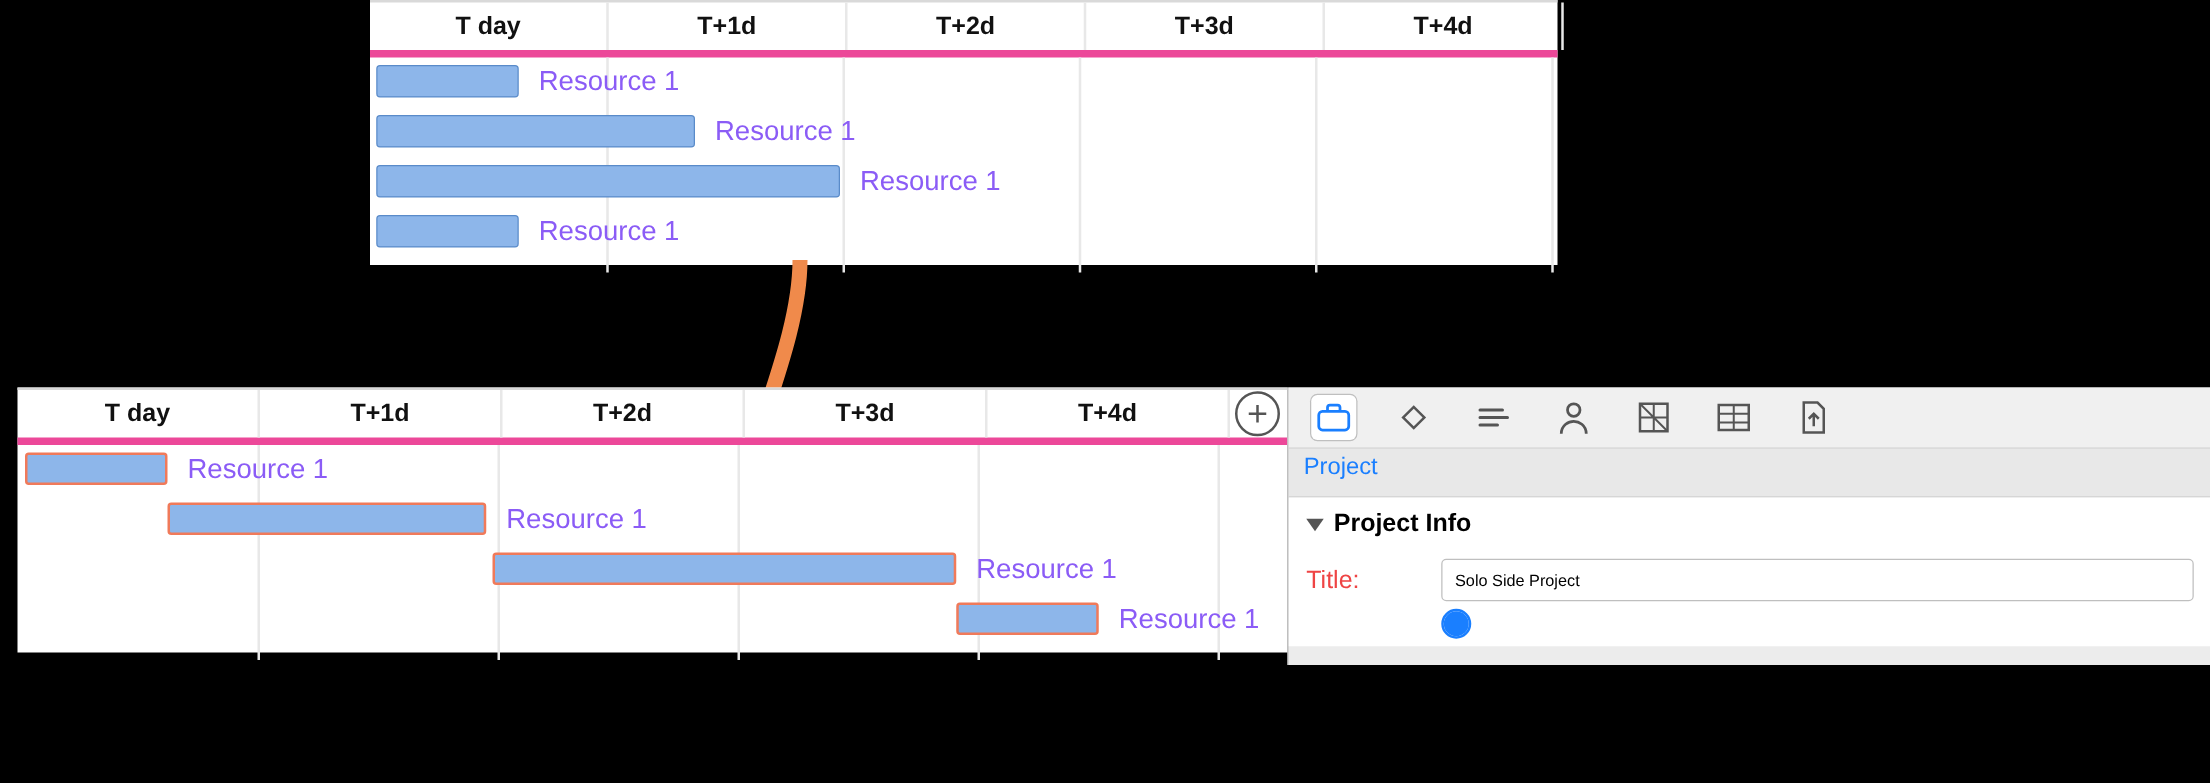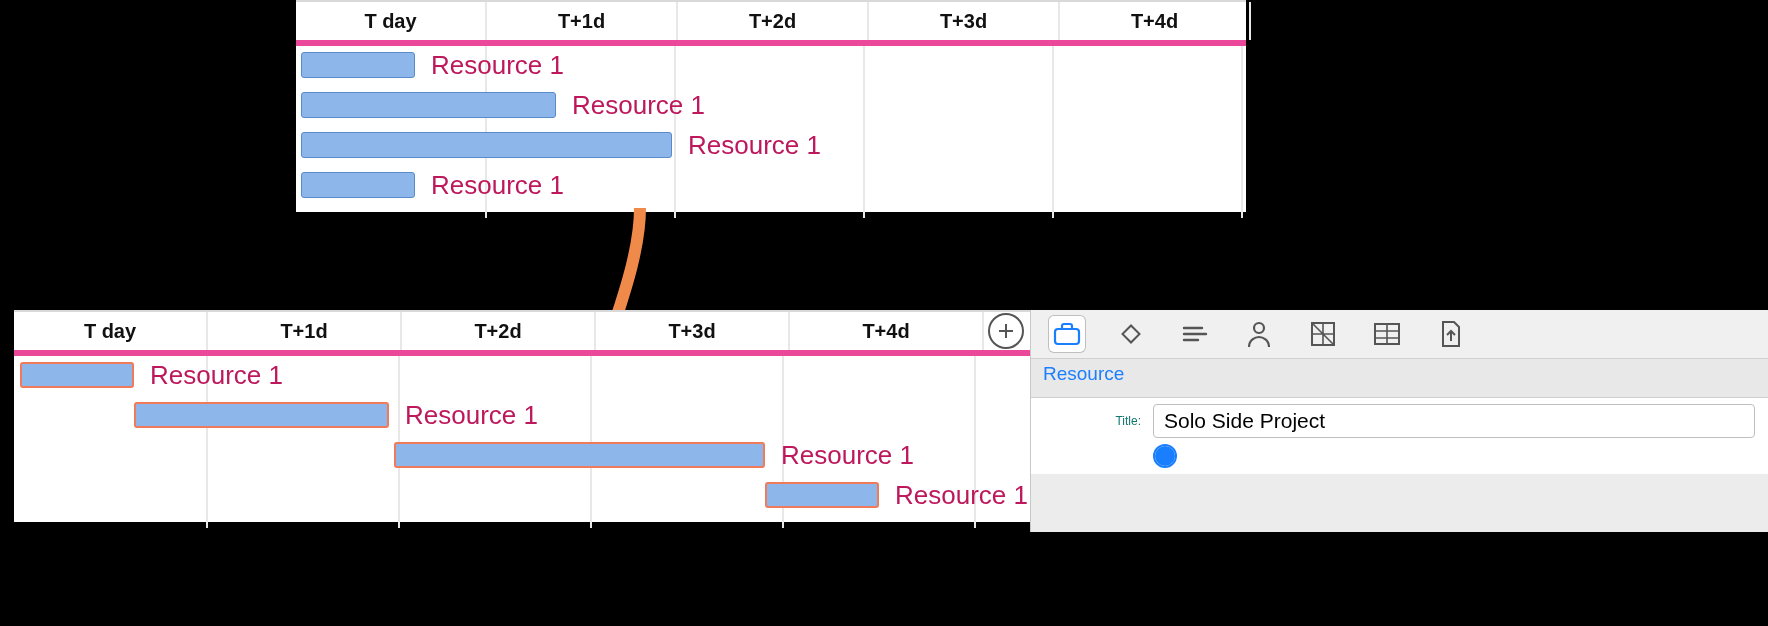--- a/index.html
+++ b/index.html
@@ -4,35 +4,35 @@
 <style>
 html,body{margin:0;padding:0;width:1768px;height:626px;background:#000;font-family:-apple-system,"Helvetica Neue",Helvetica,Arial,sans-serif;font-size:21px;color:#000;overflow:hidden}
 .panel{position:absolute;background:#fff}
 .timeline-header{display:flex;border-top:2px solid #d9d9d9;border-bottom:6px solid #ec4899;height:38px}
 .timeline-header .col{flex:0 0 auto;border-right:2px solid #e8e8e8;display:flex;align-items:center;justify-content:center;font-weight:600;font-size:20px;color:#111}
 .gantt-body{position:relative}
 .gantt-body .vline{position:absolute;top:0;bottom:0;width:2px;background:#e8e8e8}
 .row{position:relative;height:40px}
 .bar{position:absolute;height:26px;top:6px;border:1px solid #5a8bc9;background:#8db6ea;border-radius:3px;box-sizing:border-box}
 .bar.hl{border:2px solid #f07a5a}
-.bar-label{position:absolute;top:6px;height:26px;display:flex;align-items:center;font-size:26px;color:#be185d;white-space:nowrap}
+.bar-label{position:absolute;top:6px;height:26px;display:flex;align-items:center;font-size:22px;color:#8b5cf6;white-space:nowrap}
 .zoom-btn{position:absolute;width:32px;height:32px;border:2px solid #555;border-radius:50%;background:#fff;display:flex;align-items:center;justify-content:center;cursor:pointer}
 .zoom-btn svg{display:block}
 .arrow{position:absolute;pointer-events:none}
 .inspector{position:absolute;background:#ececec;border-left:1px solid #c8c8c8}
 .insp-tabs{height:48px;display:flex;align-items:center;gap:28px;padding:0 18px;border-bottom:1px solid #cfcfcf;background:#f0f0f0}
 .insp-tab{width:36px;height:36px;display:flex;align-items:center;justify-content:center;border-radius:5px;cursor:pointer}
 .insp-tab.active{background:#fff;box-shadow:0 0 0 1px #bfbfbf}
 .insp-subhead{height:30px;background:#e8e8e8;border-bottom:1px solid #cfcfcf;padding:4px 12px;font-size:19px;color:#1a7fff}
 .insp-section{background:#fff}
 .insp-section-title{display:flex;align-items:center;gap:8px;padding:10px 14px;font-weight:700;font-size:20px}
 .insp-section-title .tri{width:0;height:0;border-left:7px solid transparent;border-right:7px solid transparent;border-top:10px solid #555}
 .insp-row{display:flex;align-items:center;padding:6px 14px;gap:12px}
-.insp-label{width:96px;text-align:right;font-size:12px;color:#0f766e}
-.insp-input{flex:1;height:32px;border:1px solid #bfbfbf;border-radius:4px;background:#fff;padding:0 10px;font-size:21px;outline:none}
+.insp-label{width:96px;font-size:20px;color:#ef4444}
+.insp-input{flex:1;height:32px;border:1px solid #bfbfbf;border-radius:4px;background:#fff;padding:0 10px;font-size:13px;outline:none}
 .radio{width:20px;height:20px;border:2px solid #888;border-radius:50%;background:#fff;display:inline-block;flex:0 0 auto}
 .radio.sel{border-color:#1a7fff;box-shadow:inset 0 0 0 10px #1a7fff}
 </style>
 </head>
 <body>
 
 <div id="top-panel" class="panel" style="left:296px;top:0;width:950px;height:212px">
   <div id="top-head" class="timeline-header">
       <div class="col" style="width: 189px;">T day</div>
       <div class="col" style="width: 189px;">T+1d</div>
@@ -145,22 +145,26 @@
           <path d="M3 10 H27 M3 17 H27 M15 3 V23" stroke="#555" stroke-width="1.6"></path>
         </svg>
     </div>
     <div class="insp-tab">
       <svg width="26" height="30" viewBox="0 0 26 30">
           <path d="M5 3 h11 l5 5 v19 H5 Z" fill="none" stroke="#555" stroke-width="2"></path>
           <path d="M13 22 v-9 M9 16 l4-4 4 4" fill="none" stroke="#555" stroke-width="2"></path>
         </svg>
     </div>
   </div>
-  <div class="insp-subhead">Resource</div>
+  <div class="insp-subhead">Project</div>
   <div class="insp-section">
+    <div class="insp-section-title">
+      <span class="tri"></span>
+      <span>Project Info</span>
+    </div>
     <div class="insp-row">
       <div class="insp-label">Title:</div>
       <input class="insp-input" value="Solo Side Project" style="">
     </div>
     <div class="insp-row" style="padding-top:0">
       <div class="insp-label"></div>
       <span class="radio sel"></span>
     </div>
   </div>
 </div>

